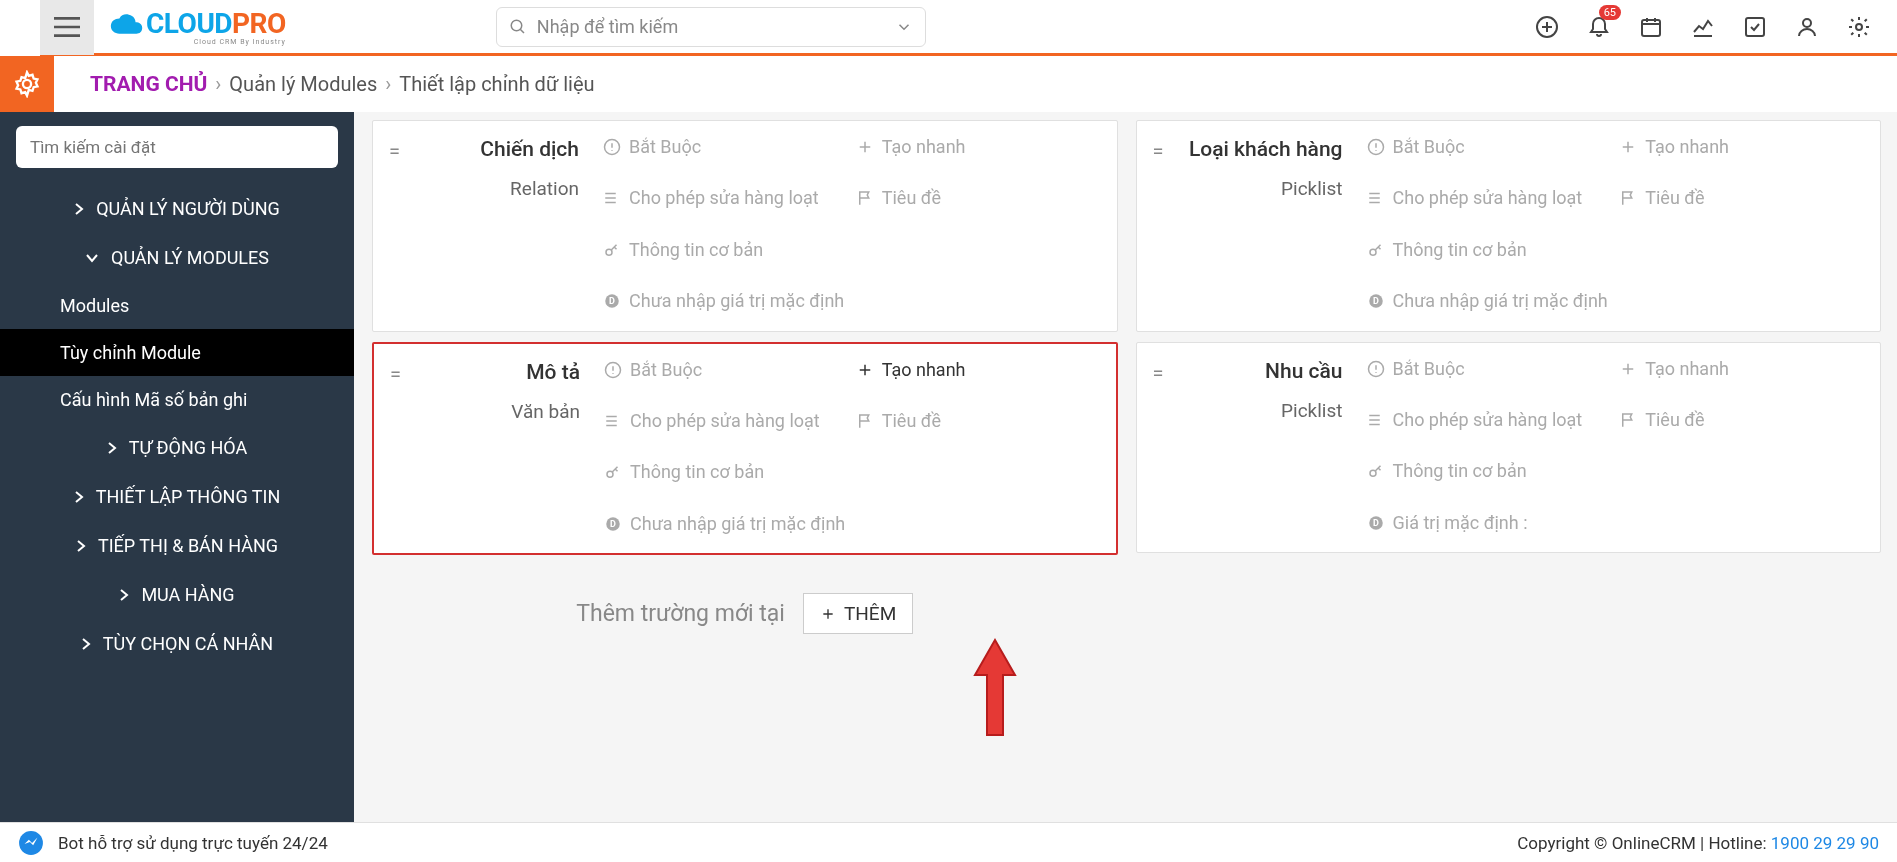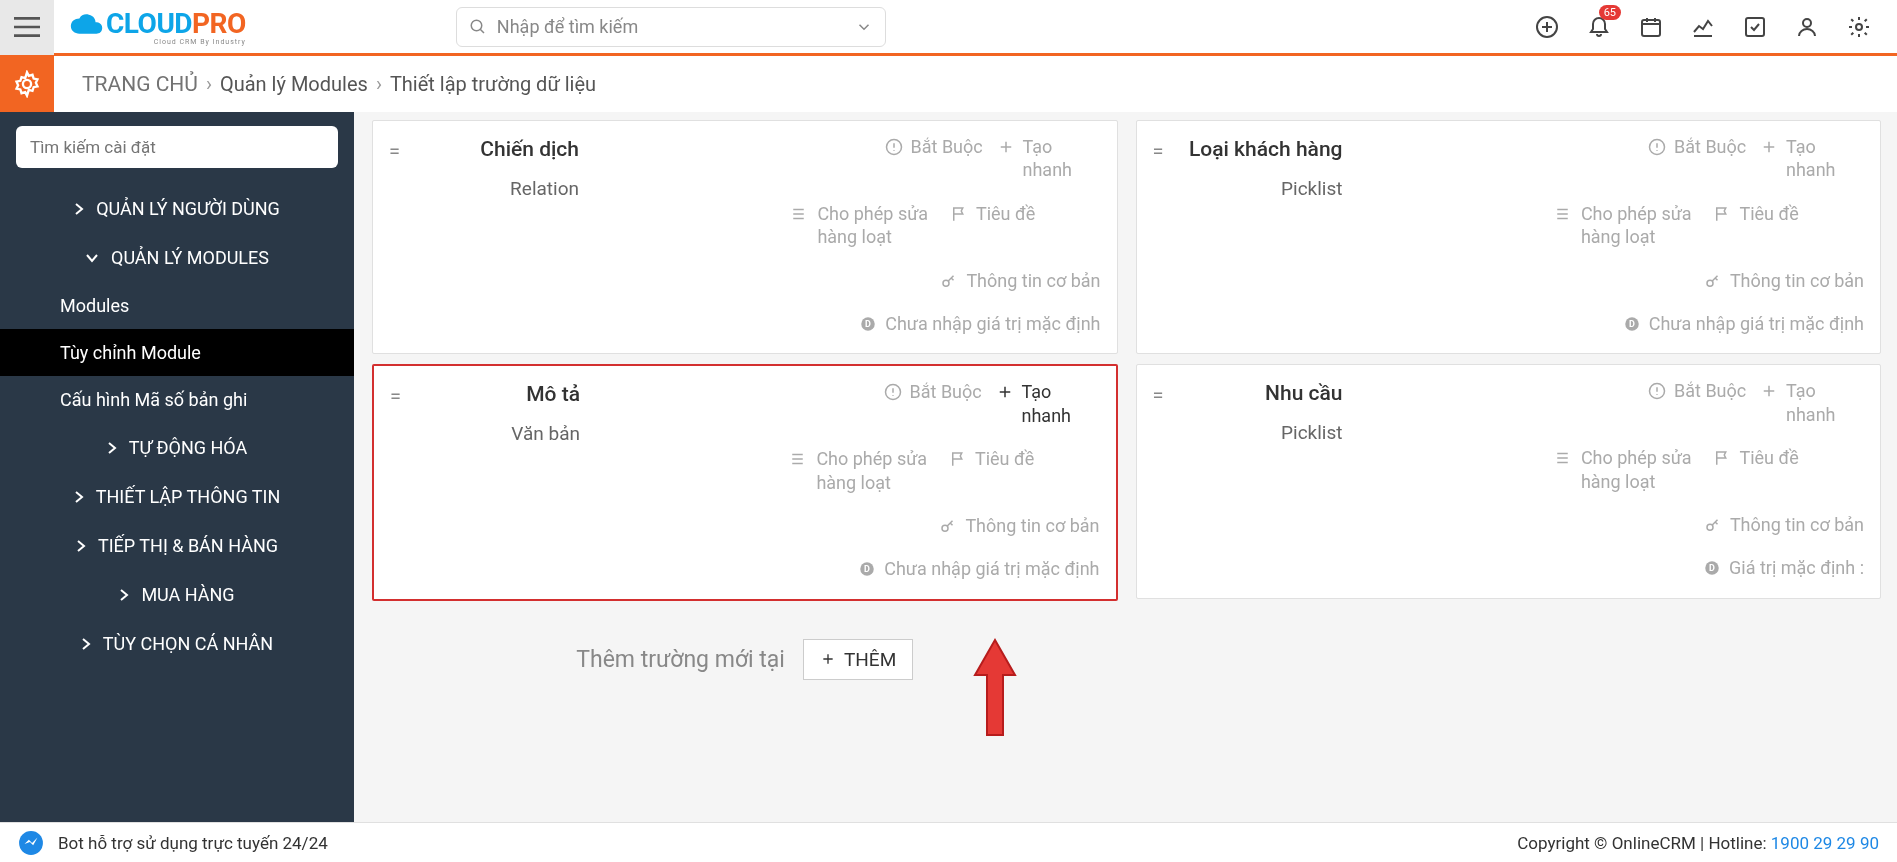--- a/index.html
+++ b/index.html
@@ -1,19 +1,19 @@
 <!DOCTYPE html>
 <html><head>
 <meta charset="utf-8">
 <style>
 * { margin: 0; padding: 0; box-sizing: border-box; font-family: -apple-system, BlinkMacSystemFont, "Segoe UI", Roboto, sans-serif; }
 body { background: #fff; width: 1897px; height: 862px; overflow: hidden; position: relative; }
 
 
-.top-header { height: 56px; display: flex; align-items: center; border-bottom: 3px solid #f26522; background: #fff; }
+.top-header { height: 56px; display: flex; align-items: center; border-bottom: 3px solid #f26522; background: #fff; margin-left: 40px; }
 .hamburger { width: 54px; height: 56px; display: flex; align-items: center; justify-content: center; background: #e8e8e8; cursor: pointer; }
 .hamburger svg { width: 26px; height: 20px; }
 .logo { margin-left: 14px; display: flex; align-items: center; }
 .logo-cloud { width: 38px; height: 30px; }
 .logo-text { font-size: 28px; font-weight: 700; letter-spacing: -0.5px; }
 .logo-text .cloud { color: #0da5e8; }
 .logo-text .pro { color: #f26522; }
 .logo-sub { font-size: 7px; color: #888; letter-spacing: 1px; margin-top: -2px; text-align: right; }
 .logo-wrap { display: flex; flex-direction: column; }
 .search-box { margin-left: 210px; width: 430px; height: 40px; border: 1px solid #ddd; border-radius: 6px; display: flex; align-items: center; padding: 0 12px; }
@@ -23,21 +23,21 @@
 .search-box .chev { margin-left: auto; }
 .header-icons { margin-left: auto; display: flex; align-items: center; gap: 28px; padding-right: 26px; }
 .hi { width: 24px; height: 24px; color: #444; cursor: pointer; position: relative; }
 .badge { position: absolute; top: -10px; right: -10px; background: #e53935; color: #fff; font-size: 11px; padding: 1px 5px; border-radius: 8px; }
 
 
 .breadcrumb-bar { height: 56px; display: flex; align-items: center; background: #fff; }
 .gear-box { width: 54px; height: 56px; background: #f26522; display: flex; align-items: center; justify-content: center; }
 .gear-box svg { width: 28px; height: 28px; color: #fff; }
 .breadcrumb { margin-left: 28px; font-size: 20px; color: #333; display: flex; align-items: center; gap: 8px; }
-.breadcrumb .home { font-weight: 400; color: #737373; font-size: 21px; }
+.breadcrumb .home { font-weight: 700; color: #a21caf; font-size: 21px; margin-left: 8px; }
 .breadcrumb .sep { color: #999; }
 .breadcrumb .link { color: #555; }
 
 
 .main-layout { display: flex; height: calc(100% - 56px - 56px - 40px); }
 
 
 .sidebar { width: 354px; background: #2a3847; color: #fff; padding-top: 14px; }
 .sidebar-search { margin: 0 16px 16px; }
 .sidebar-search input { width: 100%; height: 42px; border-radius: 6px; border: none; padding: 0 14px; font-size: 17px; outline: none; }
@@ -48,21 +48,21 @@
 
 .content { flex: 1; background: #f5f5f5; padding: 8px 16px 0 18px; overflow: auto; }
 .cards-row { display: flex; gap: 18px; }
 .card-col { flex: 1; display: flex; flex-direction: column; gap: 10px; }
 .field-card { background: #fff; border: 1px solid #e0e0e0; border-radius: 2px; display: flex; padding: 14px 16px 18px; min-height: 210px; }
 .field-card.highlighted { border: 2px solid #d32f2f; }
 .drag-handle { width: 24px; color: #888; font-size: 20px; padding-top: 4px; }
 .field-left { width: 190px; text-align: right; padding-right: 24px; padding-top: 2px; }
 .field-name { font-size: 21px; color: #333; font-weight: 500; }
 .field-type { font-size: 19px; color: #666; margin-top: 16px; }
-.field-props { flex: 1; display: flex; flex-direction: column; gap: 20px; color: #aaa; font-size: 18px; align-items: flex-end; }
+.field-props { flex: 1; display: flex; flex-direction: column; gap: 28px; color: #aaa; font-size: 18px; }
 .prop-row { display: flex; gap: 8px; }
 .prop { display: flex; align-items: flex-start; gap: 8px; flex: 1; }
 .prop.dark { color: #333; }
 .prop svg { width: 18px; height: 18px; flex-shrink: 0; margin-top: 3px; }
 .prop-text { line-height: 1.3; }
 
 .add-row { text-align: center; padding: 28px 0; font-size: 23px; color: #888; display: flex; align-items: center; justify-content: center; gap: 18px; }
 .add-btn { border: 1px solid #ccc; background: #fff; padding: 8px 16px; font-size: 19px; color: #333; cursor: pointer; display: inline-flex; align-items: center; gap: 8px; }
 
 
@@ -155,21 +155,21 @@
     <svg viewBox="0 0 24 24">
         <circle cx="12" cy="12" r="3.5" fill="none" stroke="#fff" stroke-width="2"></circle>
         <path d="M12 2l1.5 3 3.2-.9 1 3.2 3.3.7-1.4 3 1.4 3-3.3.7-1 3.2-3.2-.9L12 22l-1.5-3-3.2.9-1-3.2L3 16l1.4-3L3 10l3.3-.7 1-3.2 3.2.9z" fill="none" stroke="#fff" stroke-width="2"></path>
       </svg>
   </div>
   <div class="breadcrumb">
     <span class="home">TRANG CHỦ</span>
     <span class="sep">›</span>
     <span class="link">Quản lý Modules</span>
     <span class="sep">›</span>
-    <span class="link">Thiết lập trường dữ liệu</span>
+    <span class="link">Thiết lập chỉnh dữ liệu</span>
   </div>
 </div>
 
 <div class="main-layout">
 
   <div class="sidebar">
     <div class="sidebar-search">
       <input type="text" placeholder="Tìm kiếm cài đặt" style="">
     </div>
     <div class="sidebar-item">

